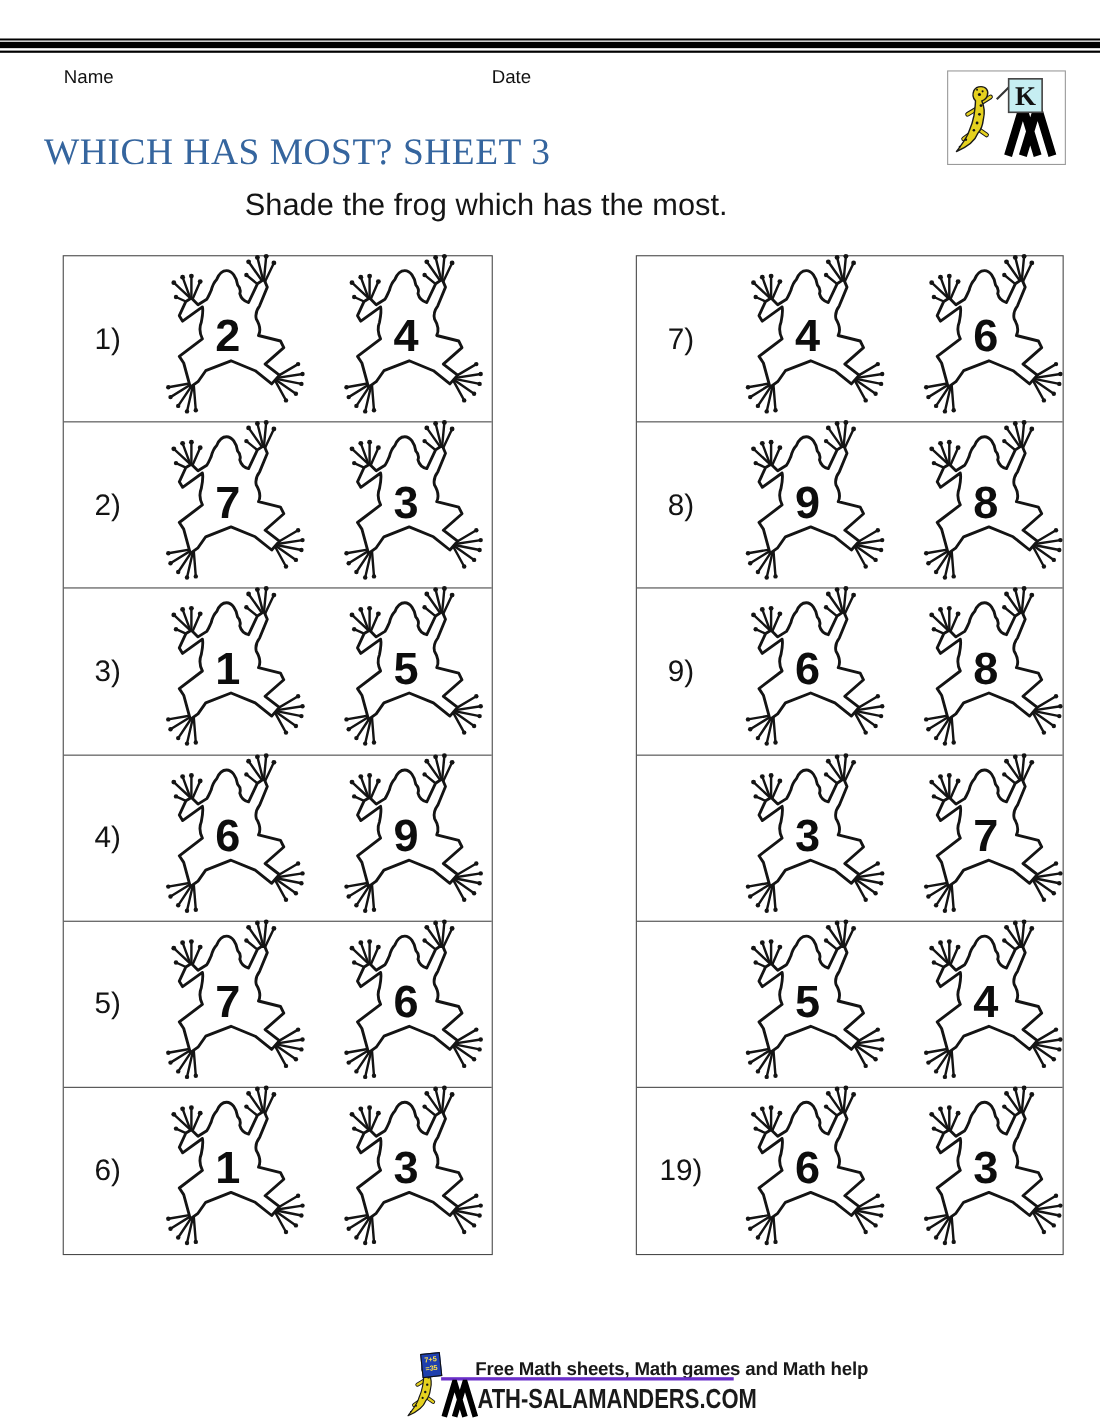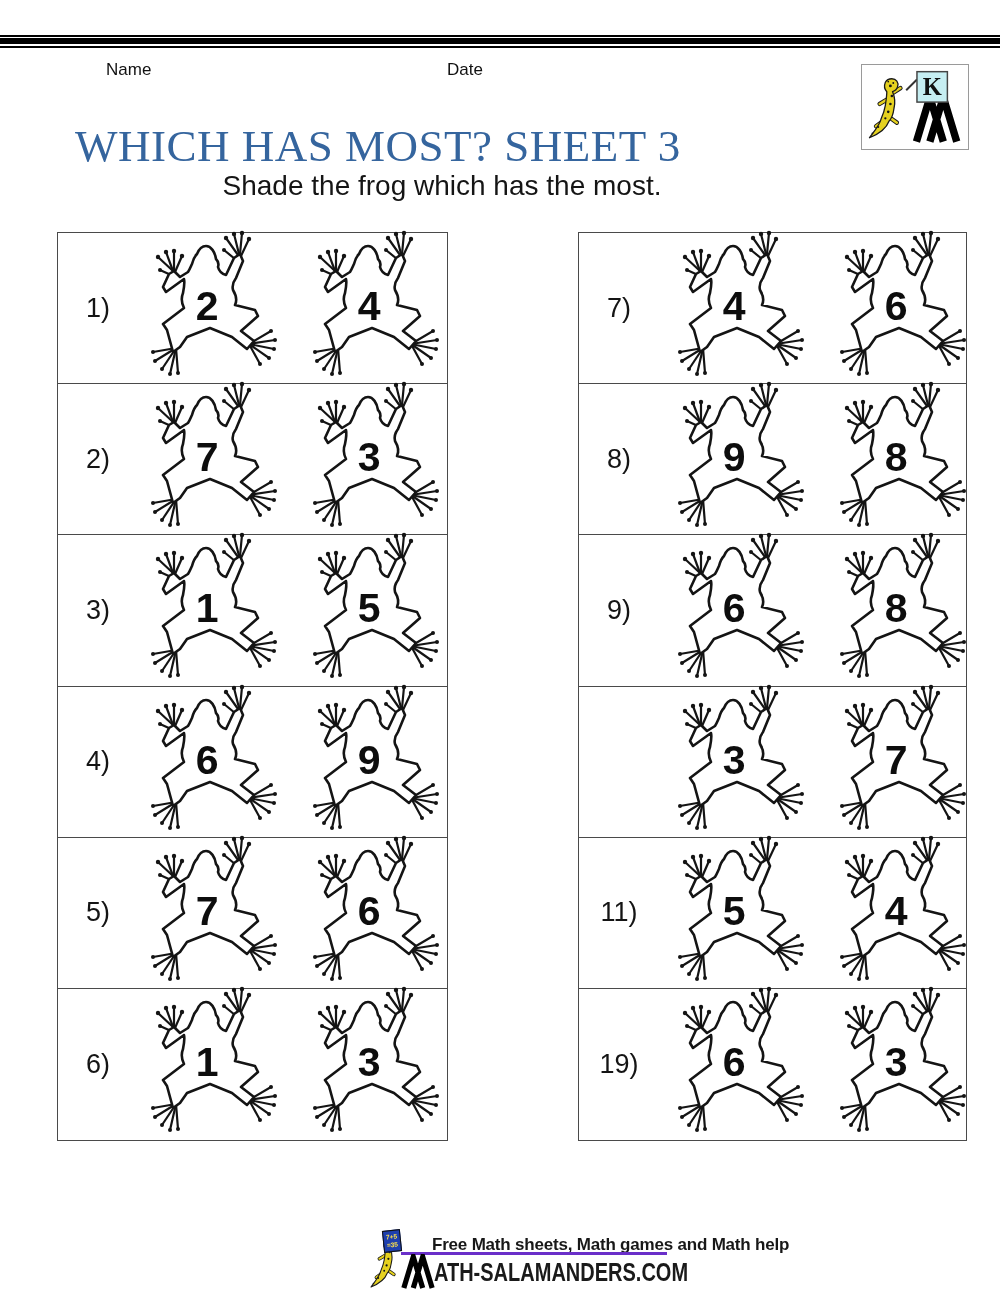--- a/index.html
+++ b/index.html
@@ -8,28 +8,28 @@
     font-family:"Liberation Sans", sans-serif;color:#111;overflow:hidden;
   }
   
   .top-rule{position:absolute;left:0;top:35px;width:1000px;}
   .top-rule .thin1{height:2px;background:#000;}
   .top-rule .gap1{height:1px;background:#fff;}
   .top-rule .thick{height:6px;background:#000;}
   .top-rule .gap2{height:2px;background:#fff;}
   .top-rule .thin2{height:2px;background:#000;}
   
-  .name-label{position:absolute;left:58px;top:60px;font-size:17px;margin-left:48px;}
+  .name-label{position:absolute;left:58px;top:60px;font-size:17px;}
   .date-label{position:absolute;left:410px;top:60px;font-size:17px;margin-left:37px;}
   .logo-box{position:absolute;left:861px;top:64px;width:106px;height:84px;
     border:1.5px solid #9a9a9a;background:#fff;}
   .logo-box svg{width:100%;height:100%;display:block;}
   
-  .page-title{position:absolute;left:75px;top:120px;
-    font-family:"Liberation Serif", serif;font-size:45px;color:#35659e;letter-spacing:.5px;}
+  .page-title{position:absolute;left:40px;top:120px;
+    font-family:"Liberation Serif", serif;font-size:34px;color:#35659e;letter-spacing:.5px;}
   .page-subtitle{position:absolute;left:0;top:170px;width:884px;text-align:center;
     font-size:28px;color:#151515;}
   
   .ptable{position:absolute;top:232px;width:391px;height:909px;
     border:1.5px solid #4a4a4a;box-sizing:border-box;background:#fff;}
   .ptable.left{left:57px;}
   .ptable.right{left:578px;width:389px;}
   .prow{position:relative;height:151.2px;border-bottom:1.3px solid #4a4a4a;box-sizing:border-box;}
   .prow:last-child{border-bottom:none;}
   .qlabel{position:absolute;left:0;top:0;bottom:0;width:80px;
@@ -325,21 +325,20 @@
         <span class="fnum">3</span>
       </div>
     <div class="frog f2">
         <svg viewBox="0 0 140 152">
           <use href="#frog"></use>
         </svg>
         <span class="fnum">7</span>
       </div>
   </div>
   <div class="prow">
-    <div class="qlabel">11)</div>
     <div class="frog f1">
         <svg viewBox="0 0 140 152">
           <use href="#frog"></use>
         </svg>
         <span class="fnum">5</span>
       </div>
     <div class="frog f2">
         <svg viewBox="0 0 140 152">
           <use href="#frog"></use>
         </svg>

